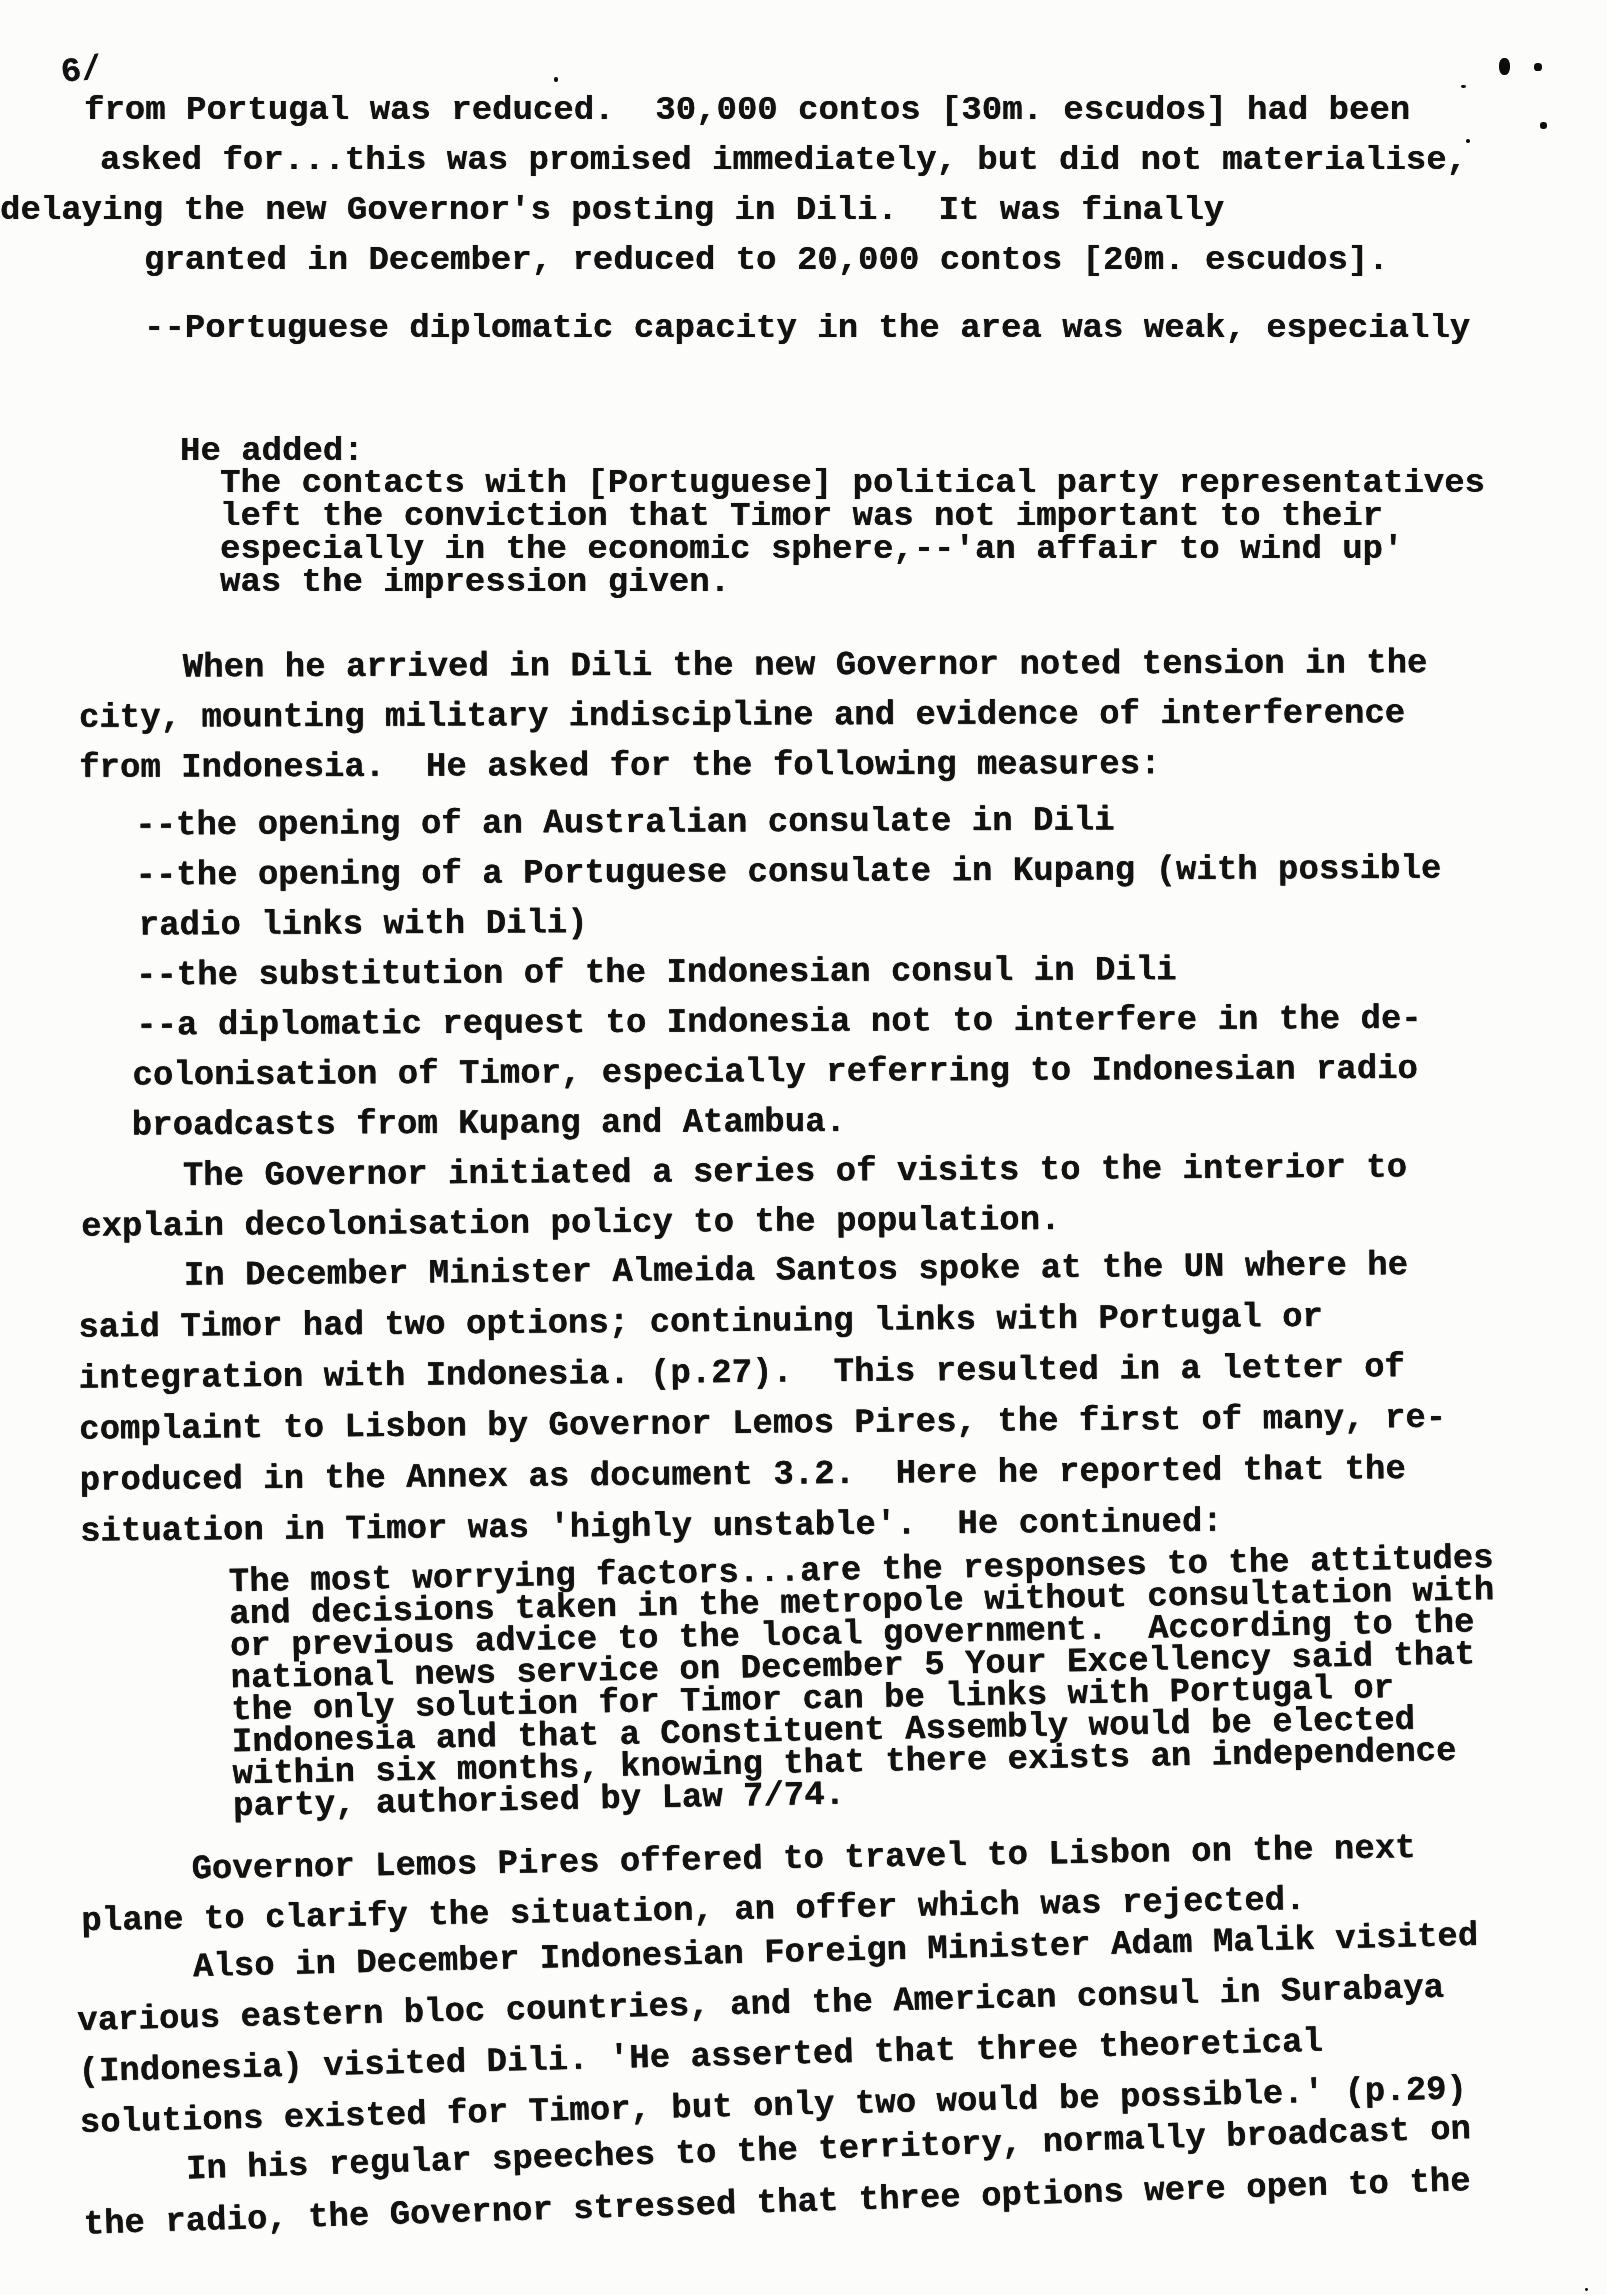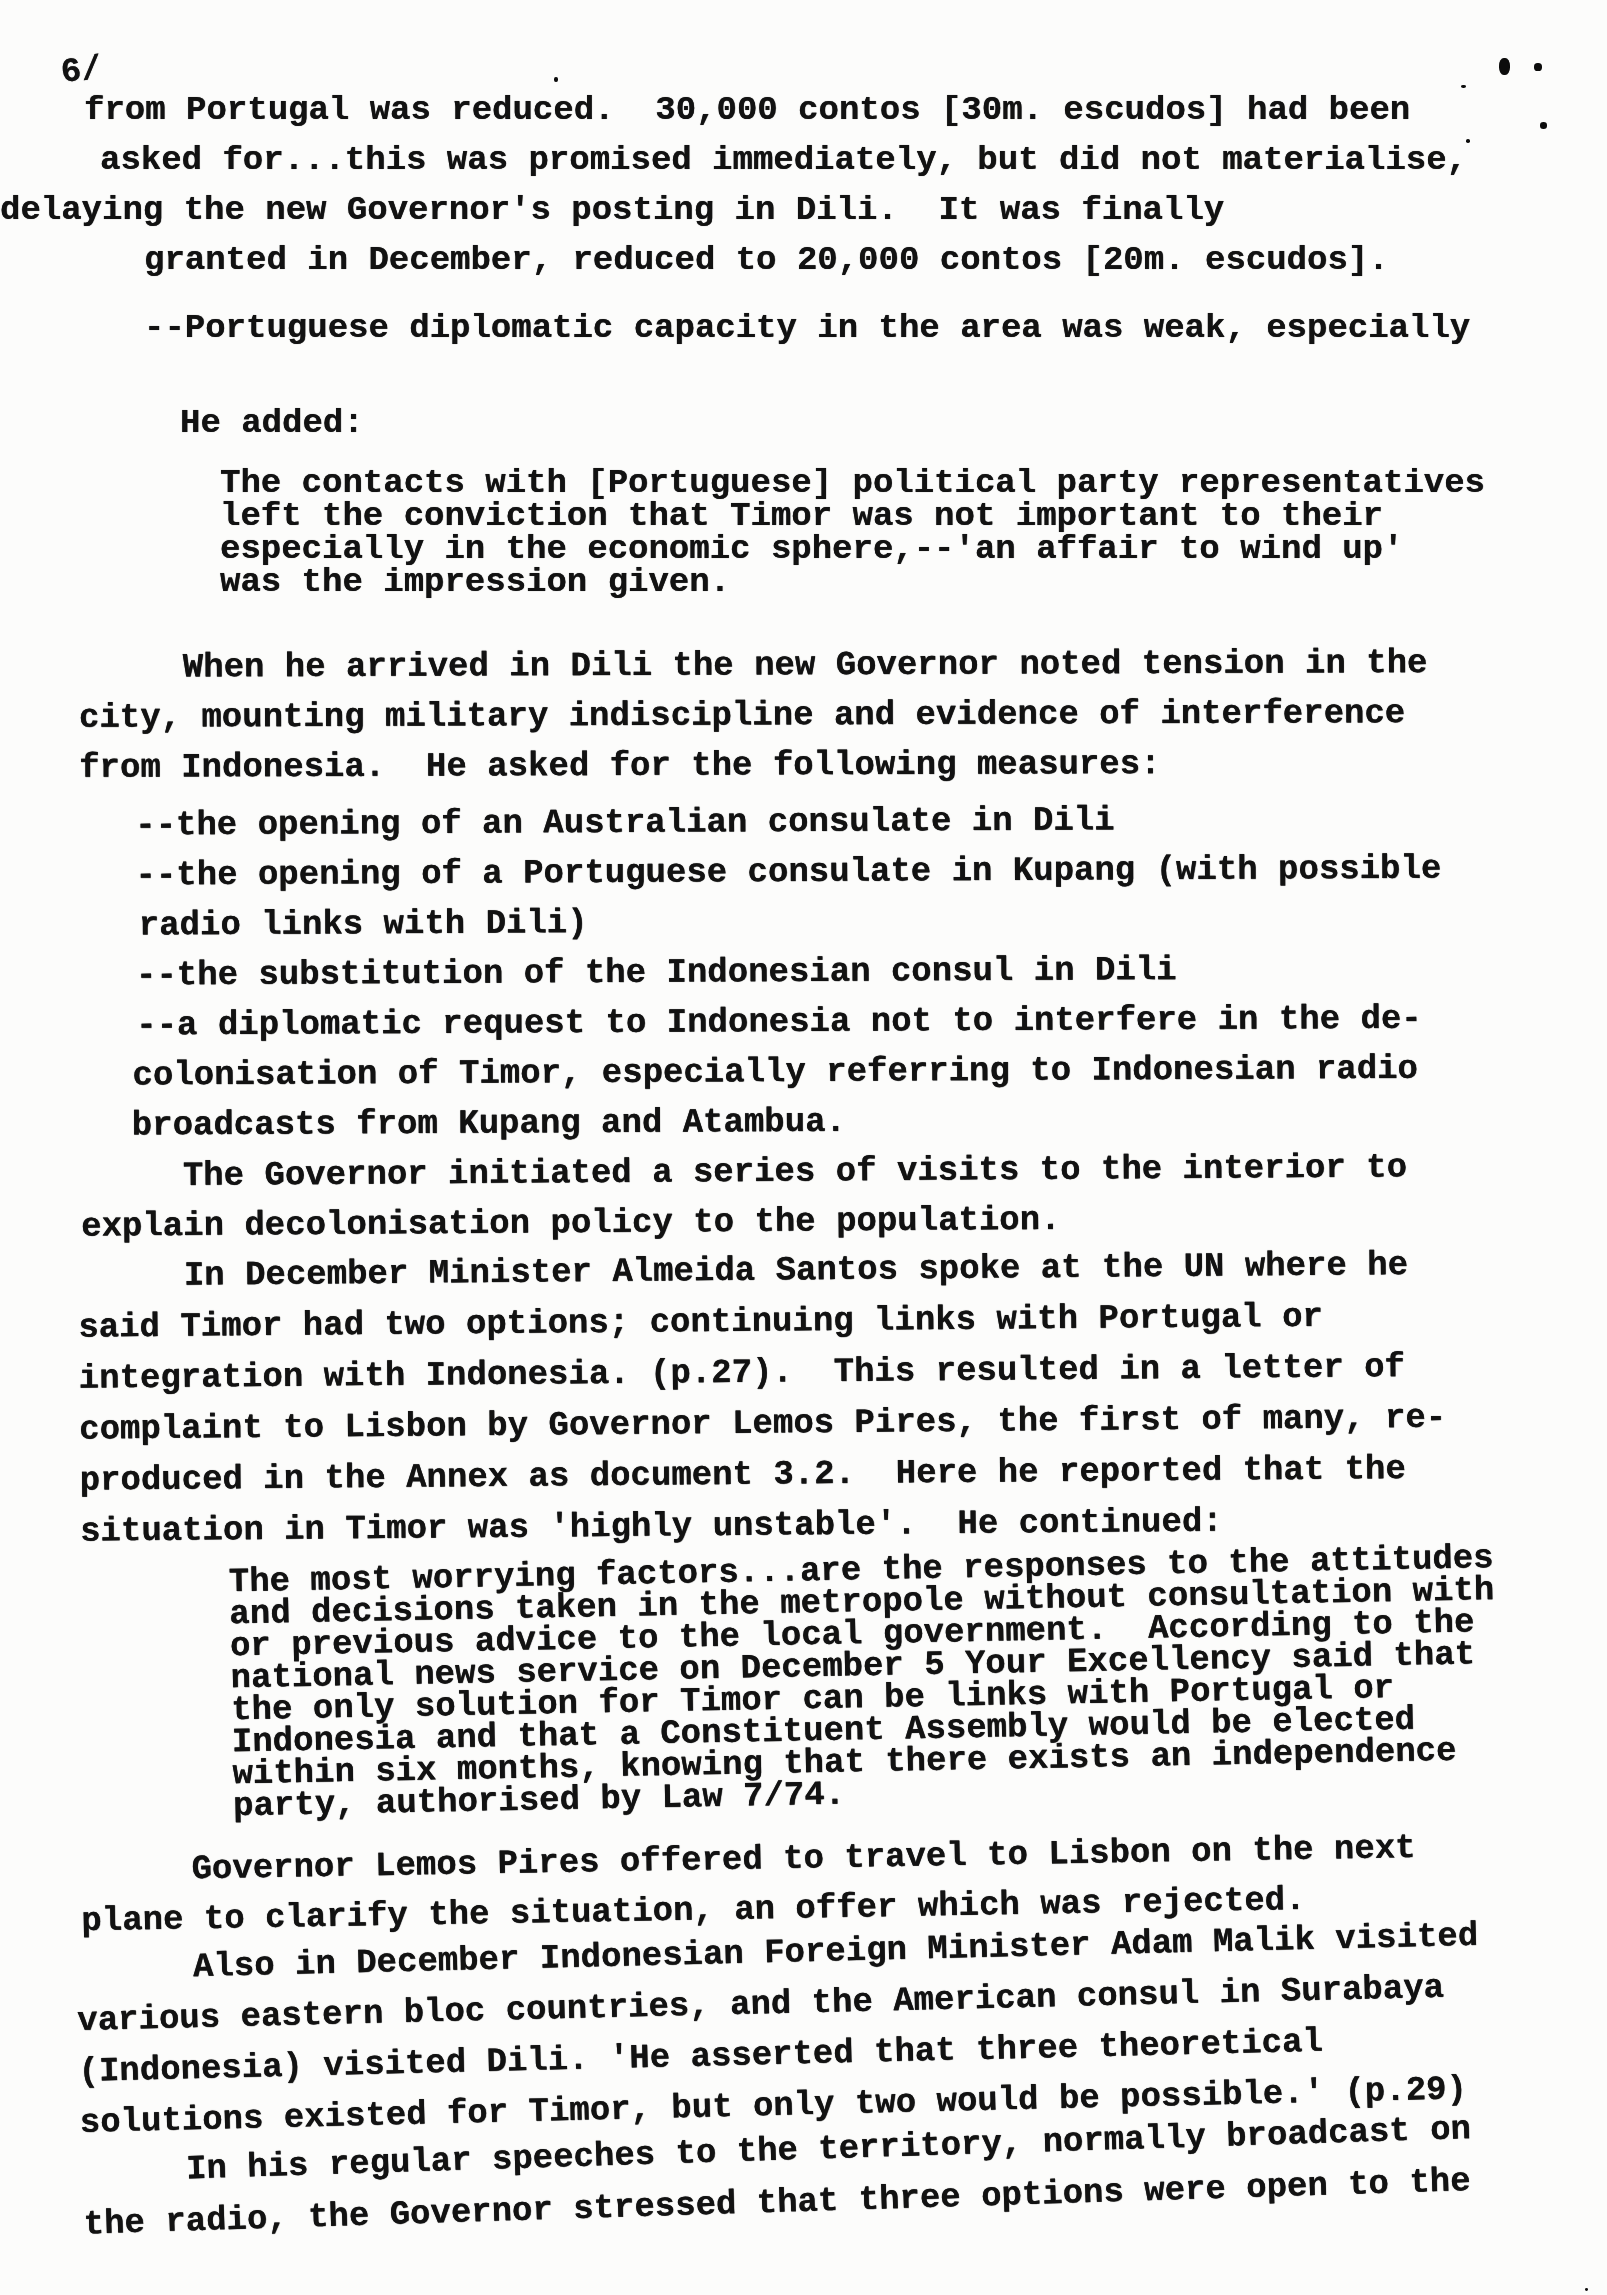--- a/index.html
+++ b/index.html
@@ -37,21 +37,21 @@
   <div id="text-root">
       <div class="block tw para" style="top: 85px; transform: rotate(0deg);">
         <div class="line" style="margin-left: 84px; line-height: 50px; height: 50px;">from Portugal was reduced.  30,000 contos [30m. escudos] had been</div>
         <div class="line" style="margin-left: 100px; line-height: 50px; height: 50px;">asked for...this was promised immediately, but did not materialise,</div>
         <div class="line" style="line-height: 50px; height: 50px;">delaying the new Governor's posting in Dili.  It was finally</div>
         <div class="line" style="margin-left: 144px; line-height: 50px; height: 50px;">granted in December, reduced to 20,000 contos [20m. escudos].</div>
       </div>
       <div class="block tw para" style="top: 303px; transform: rotate(0deg);">
         <div class="line" style="margin-left: 144px; line-height: 50px; height: 50px;">--Portuguese diplomatic capacity in the area was weak, especially</div>
       </div>
-      <div class="block tw para" style="top: 398px; transform: rotate(0deg);">
+      <div class="block tw para" style="top: 426px; transform: rotate(0deg);">
         <div class="line" style="margin-left: 180px; line-height: 50px; height: 50px;">He added:</div>
       </div>
       <div class="block tw quote" style="top: 467px; transform: rotate(0deg);">
         <div class="line" style="margin-left: 220px; line-height: 33px; height: 33px;">The contacts with [Portuguese] political party representatives</div>
         <div class="line" style="margin-left: 220px; line-height: 33px; height: 33px;">left the conviction that Timor was not important to their</div>
         <div class="line" style="margin-left: 220px; line-height: 33px; height: 33px;">especially in the economic sphere,--'an affair to wind up'</div>
         <div class="line" style="margin-left: 220px; line-height: 33px; height: 33px;">was the impression given.</div>
       </div>
       <div class="block tw para" style="top: 643px; transform: rotate(-0.2deg);">
         <div class="line" style="margin-left: 183px; line-height: 50px; height: 50px;">When he arrived in Dili the new Governor noted tension in the</div>

